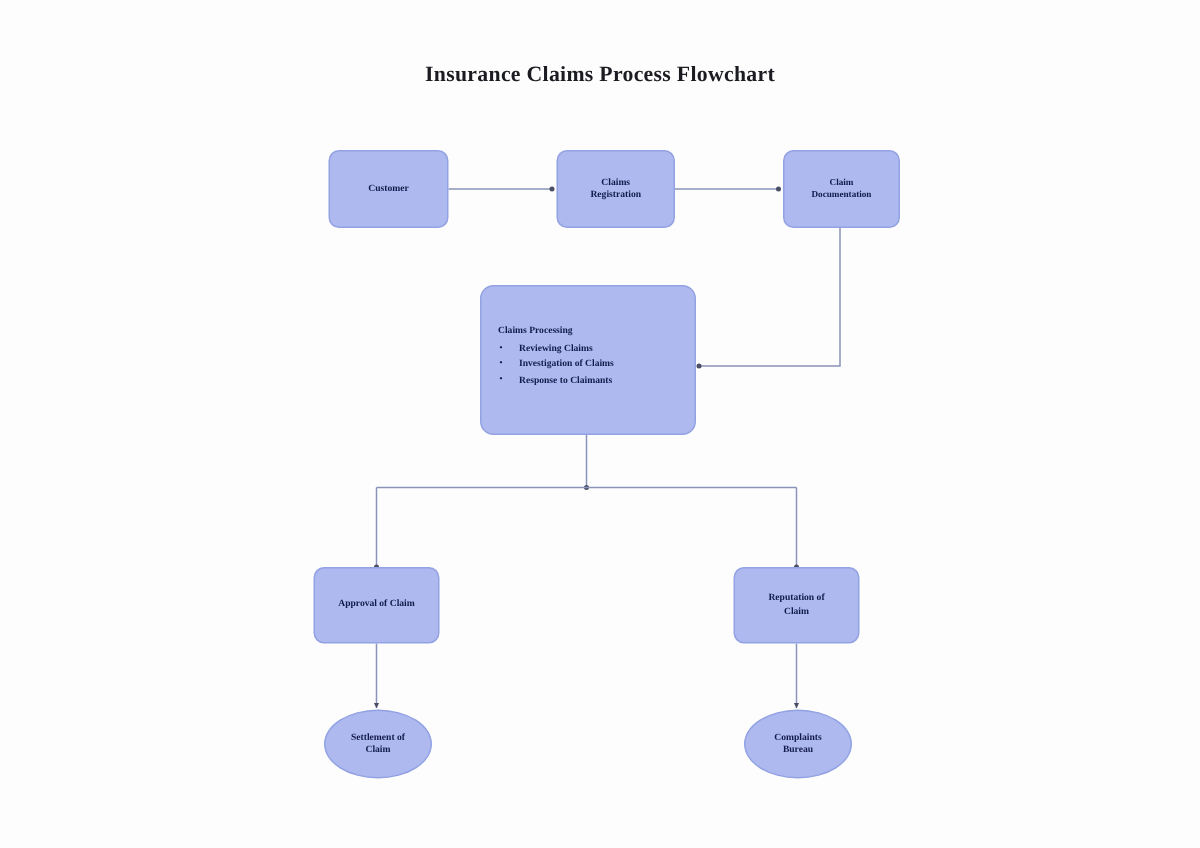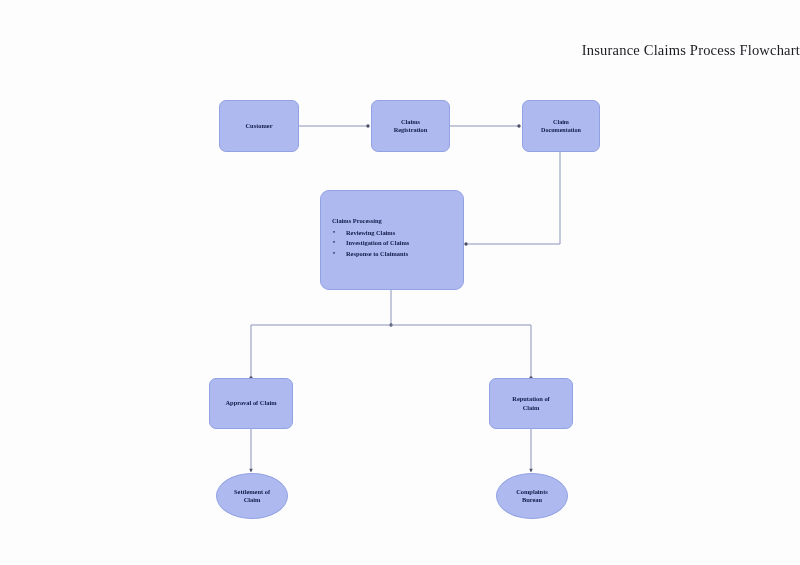--- a/index.html
+++ b/index.html
@@ -24,23 +24,23 @@
     top: 0;
     width: 800px;
     height: 565px;
     pointer-events: none;
   }
   .chart-title {
     position: absolute;
     left: 0;
     top: 42px;
     width: 800px;
-    text-align: right;
+    text-align: center;
     font-size: 14.5px;
-    font-weight: normal;
+    font-weight: bold;
     color: #1b1b22;
     letter-spacing: 0.2px;
   }
   .node {
     position: absolute;
     box-sizing: border-box;
     background: #aeb9ef;
     border: 1px solid #93a2e2;
     color: #121a4a;
     font-weight: bold;

